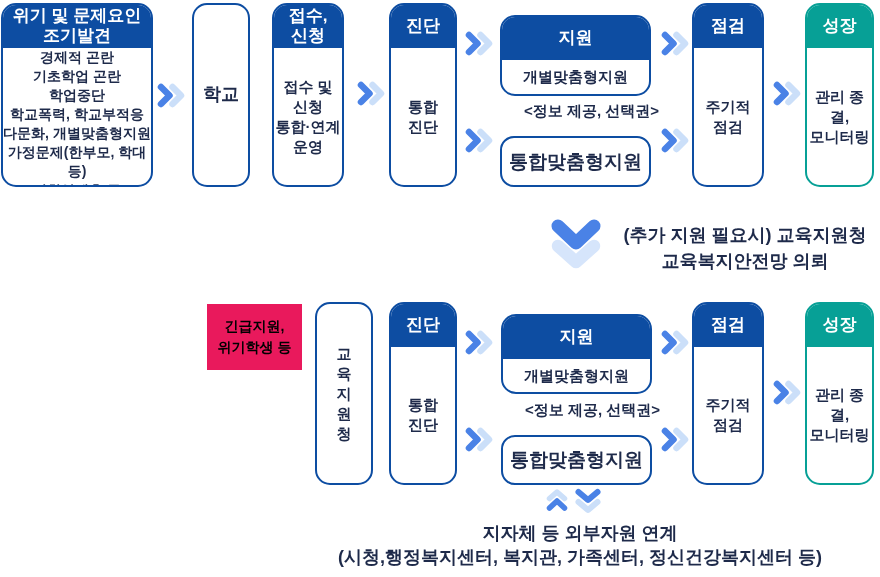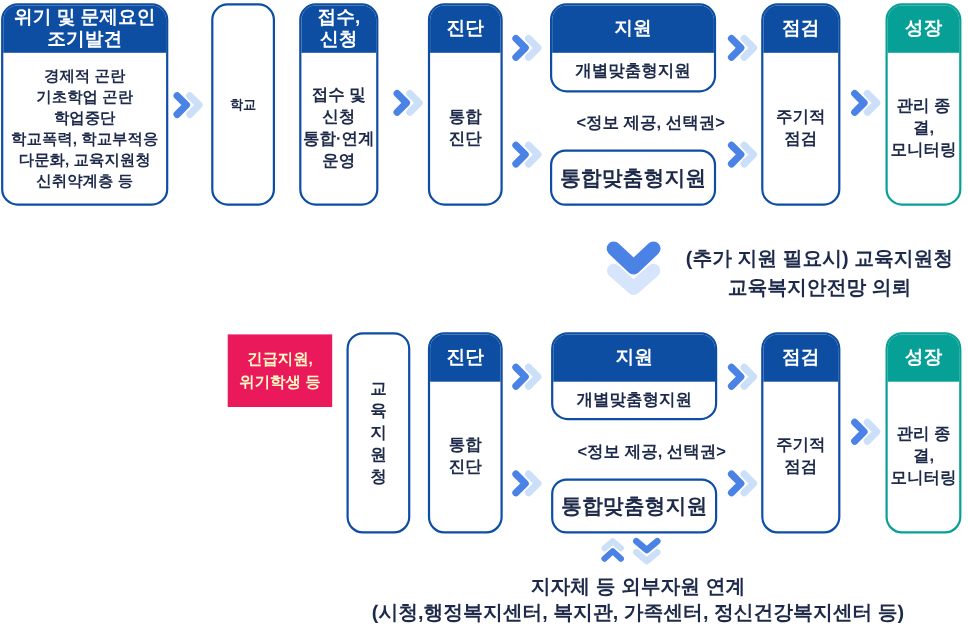--- a/index.html
+++ b/index.html
@@ -24,29 +24,29 @@
          white-space:pre-line;}
   .stage.teal{border-color:var(--teal);}
   .stage.teal .head{background:var(--teal);}
 
   .list-body{gap:0;}
   .list-body .li{font-size:14px;line-height:19px;font-weight:bold;color:var(--navy);}
 
   .office-body{line-height:22px;font-size:16px;}
 
   .support-col{position:absolute;width:151px;}
-  .support-top{position:absolute;left:0;top:0;width:100%;height:81px;}
+  .support-top{position:absolute;left:0;top:12px;width:100%;height:81px;}
   .support-top .body{font-size:15px;text-align:right;}
   .support-note{position:absolute;left:0;top:95px;width:100%;height:26px;display:flex;align-items:center;
          justify-content:center;font-weight:bold;font-size:15px;color:var(--navy);margin-left:16px;}
   .support-bottom{position:absolute;left:0;bottom:0;width:100%;height:51px;border:2px solid var(--blue);
          border-radius:14px;background:#fff;display:flex;align-items:center;justify-content:center;
          font-weight:bold;font-size:19px;color:var(--navy);box-sizing:border-box;}
 
-  .flag{position:absolute;background:var(--pink);color:#fef9c3;font-weight:bold;font-size:14px;
+  .flag{position:absolute;background:var(--pink);color:#000000;font-weight:bold;font-size:14px;
         line-height:21px;display:flex;align-items:center;justify-content:center;text-align:center;
         white-space:pre-line;}
 
   .chev{position:absolute;}
 
   .note{position:absolute;text-align:center;font-weight:bold;color:var(--navy);white-space:pre-line;}
   .note.referral{font-size:18px;line-height:26px;}
   .note.external{font-size:18px;line-height:24px;}
 </style>
 </head>
@@ -55,34 +55,35 @@
 <div id="canvas">
 
   <div class="stage" style="left:1px;top:3px;width:152px;height:184px;">
     <div class="head">위기 및 문제요인
 조기발견</div>
     <div class="body list-body">
       <div class="li">경제적 곤란</div>
       <div class="li">기초학업 곤란</div>
       <div class="li">학업중단</div>
       <div class="li">학교폭력, 학교부적응</div>
-      <div class="li">다문화, 교육지원청</div>
+      <div class="li">다문화, 개별맞춤형지원</div>
+      <div class="li">가정문제(한부모, 학대등)</div>
       <div class="li">신취약계층 등</div>
     </div>
   </div>
 
   <div class="chev" style="left:156px;top:82px;">
     <svg width="30" height="27" viewBox="0 0 30 27">
       <path d="M5 5 L13.5 13.5 L5 22" fill="none" stroke="#4a82e6" stroke-width="6.5" stroke-linecap="round" stroke-linejoin="round"></path>
       <path d="M16.5 5 L25 13.5 L16.5 22" fill="none" stroke="#cbdff9" stroke-width="6.5" stroke-linecap="round" stroke-linejoin="round"></path>
     </svg>
   </div>
 
   <div class="stage" style="left:192px;top:3px;width:58px;height:184px;">
-    <div class="body" style="font-size:12px;">학교</div>
+    <div class="body" style="font-size:18px;font-family:Liberation Mono, monospace;">학교</div>
   </div>
 
   <div class="stage" style="left:272px;top:3px;width:72px;height:184px;">
     <div class="head">접수,
 신청</div>
     <div class="body">접수 및
 신청
 통합·연계
 운영</div>
   </div>

